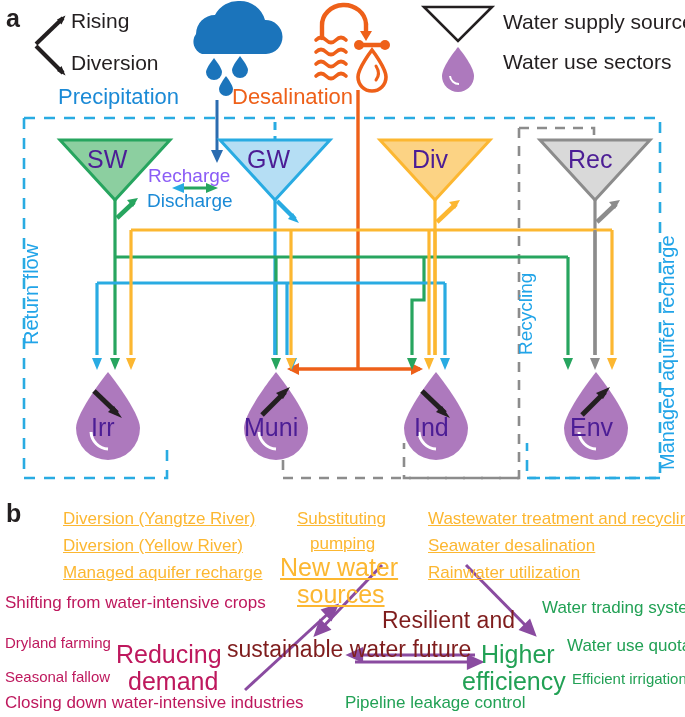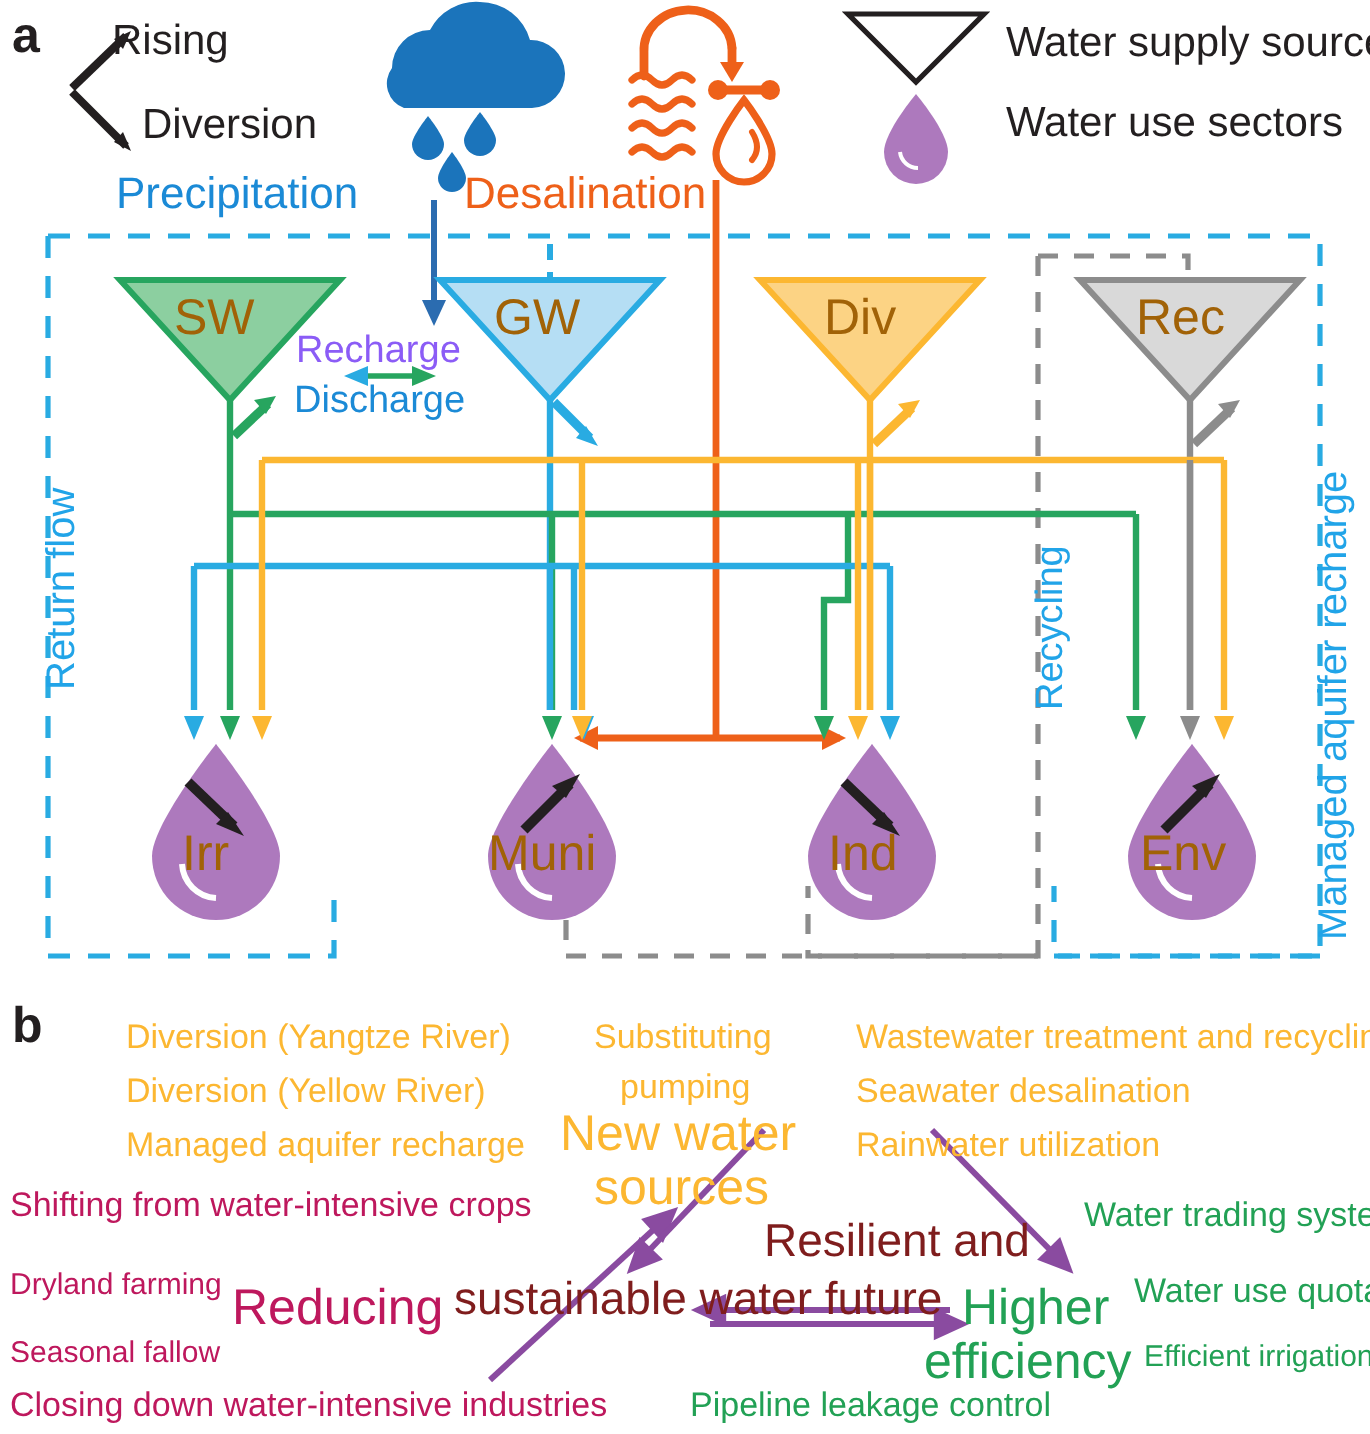--- a/index.html
+++ b/index.html
@@ -6,27 +6,27 @@
   body{width:685px;height:717px;position:relative;overflow:hidden;
        font-family:"Liberation Sans","DejaVu Sans",sans-serif;color:#231f20;}
   .fig{position:absolute;left:0;top:0;width:685px;height:717px;}
   svg{position:absolute;left:0;top:0;width:685px;height:717px;}
   .t{position:absolute;white-space:nowrap;}
   .panel-letter{font-size:25px;font-weight:bold;color:#231f20;}
   .legend-txt{font-size:21px;color:#231f20;}
   .src-label{font-size:22px;}
   .blue{color:#1b8ad6;}
   .orange{color:#ee6019;}
-  .node-txt{font-size:25px;color:#a16207;}
+  .node-txt{font-size:25px;color:#4c1d95;}
   .flowlbl{font-size:19px;}
   .green{color:#8b5cf6;}
   .grey{color:#8c8c8c;}
   .side-lbl{font-size:20px;color:#21a4e8;}
   .rot-l{transform:rotate(-90deg);transform-origin:0 0;}
-  .b-orange{color:#fcb731;}
+  .b-orange{color:#fcb731;text-decoration:underline;}
   .b-blue{color:#be185d;}
   .b-green{color:#22a155;}
   .b-purple{color:#7f1d1d;}
   .sm{font-size:15px;}
   .md{font-size:17px;}
   .lg{font-size:23px;}
   .xl{font-size:25px;}
 </style>
 </head>
 <body>
@@ -227,21 +227,21 @@
     <path d="M382,565 L320,630" marker-end="url(#ah-purple)"></path>
     <path d="M466,565 L530,630" marker-end="url(#ah-purple)"></path>
     <path d="M475,655 L355,655" marker-end="url(#ah-purple)"></path>
     <path d="M355,662 L475,662" marker-end="url(#ah-purple)"></path>
   </g>
 </svg>
 
 <div class="t panel-letter" style="left:6px;top:4px;">a</div>
 <div class="t panel-letter" style="left:6px;top:499px;">b</div>
 
-<div class="t legend-txt" style="left:56px;top:9px;text-align:right;">Rising</div>
+<div class="t legend-txt" style="left:71px;top:9px;text-align:right;">Rising</div>
 <div class="t legend-txt" style="left:71px;top:51px;">Diversion</div>
 <div class="t legend-txt" style="left:503px;top:10px;">Water supply sources</div>
 <div class="t src-label blue" style="left:58px;top:84px;">Precipitation</div>
 
 <div class="t legend-txt" style="left:503px;top:50px;">Water use sectors</div>
 <div class="t src-label orange" style="left:232px;top:84px;">Desalination</div>
 
 <div class="t node-txt" style="left:87px;top:145px;">SW</div>
 <div class="t node-txt" style="left:247px;top:145px;">GW</div>
 <div class="t node-txt" style="left:412px;top:145px;">Div</div>
@@ -272,20 +272,21 @@
 
 <div class="t xl b-orange" style="left:280px;top:553px;">New water</div>
 <div class="t xl b-orange" style="left:297px;top:580px;">sources</div>
 
 <div class="t md b-blue" style="left:5px;top:593px;">Shifting from water-intensive crops</div>
 <div class="t sm b-blue" style="left:5px;top:634px;">Dryland farming</div>
 <div class="t sm b-blue" style="left:5px;top:668px;">Seasonal fallow</div>
 <div class="t xl b-blue" style="left:116px;top:640px;">Reducing</div>
 
 <div class="t md b-blue" style="left:5px;top:693px;">Closing down water-intensive industries</div>
+<div class="t xl b-blue" style="left:128px;top:667px;">demand</div>
 
 <div class="t lg b-purple" style="left:382px;top:607px;">Resilient and</div>
 <div class="t lg b-purple" style="left:227px;top:636px;">sustainable water future</div>
 
 <div class="t md b-green" style="left:542px;top:598px;">Water trading system</div>
 <div class="t md b-green" style="left:567px;top:636px;">Water use quota</div>
 <div class="t sm b-green" style="left:572px;top:670px;">Efficient irrigation</div>
 <div class="t md b-green" style="left:345px;top:693px;">Pipeline leakage control</div>
 
 <div class="t xl b-green" style="left:481px;top:640px;">Higher</div>

